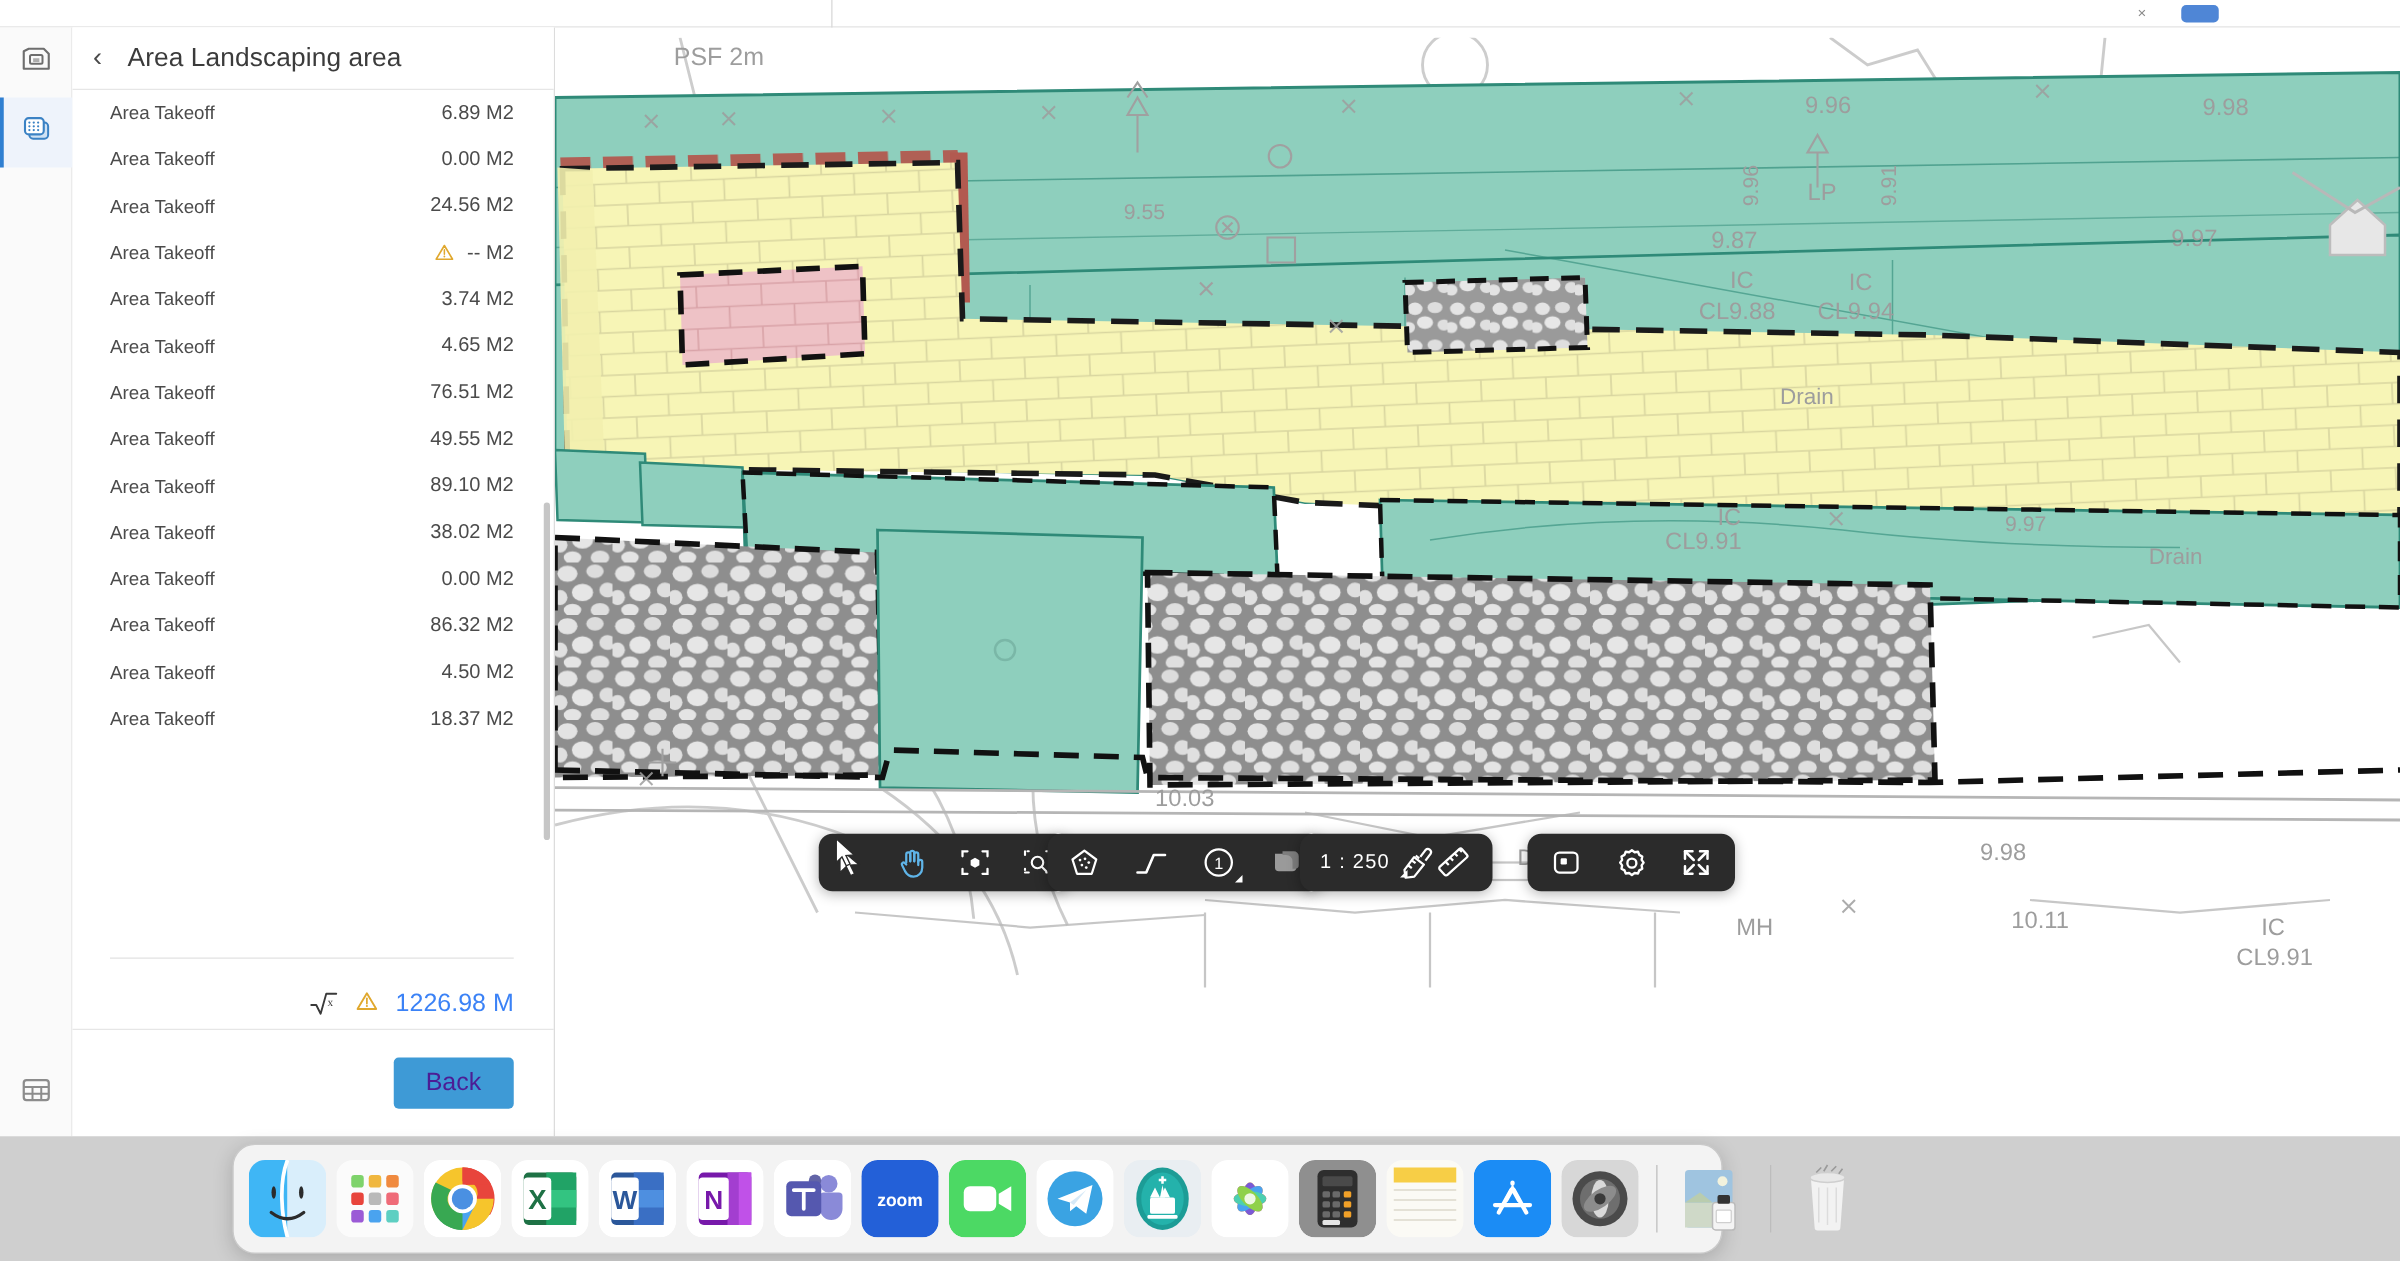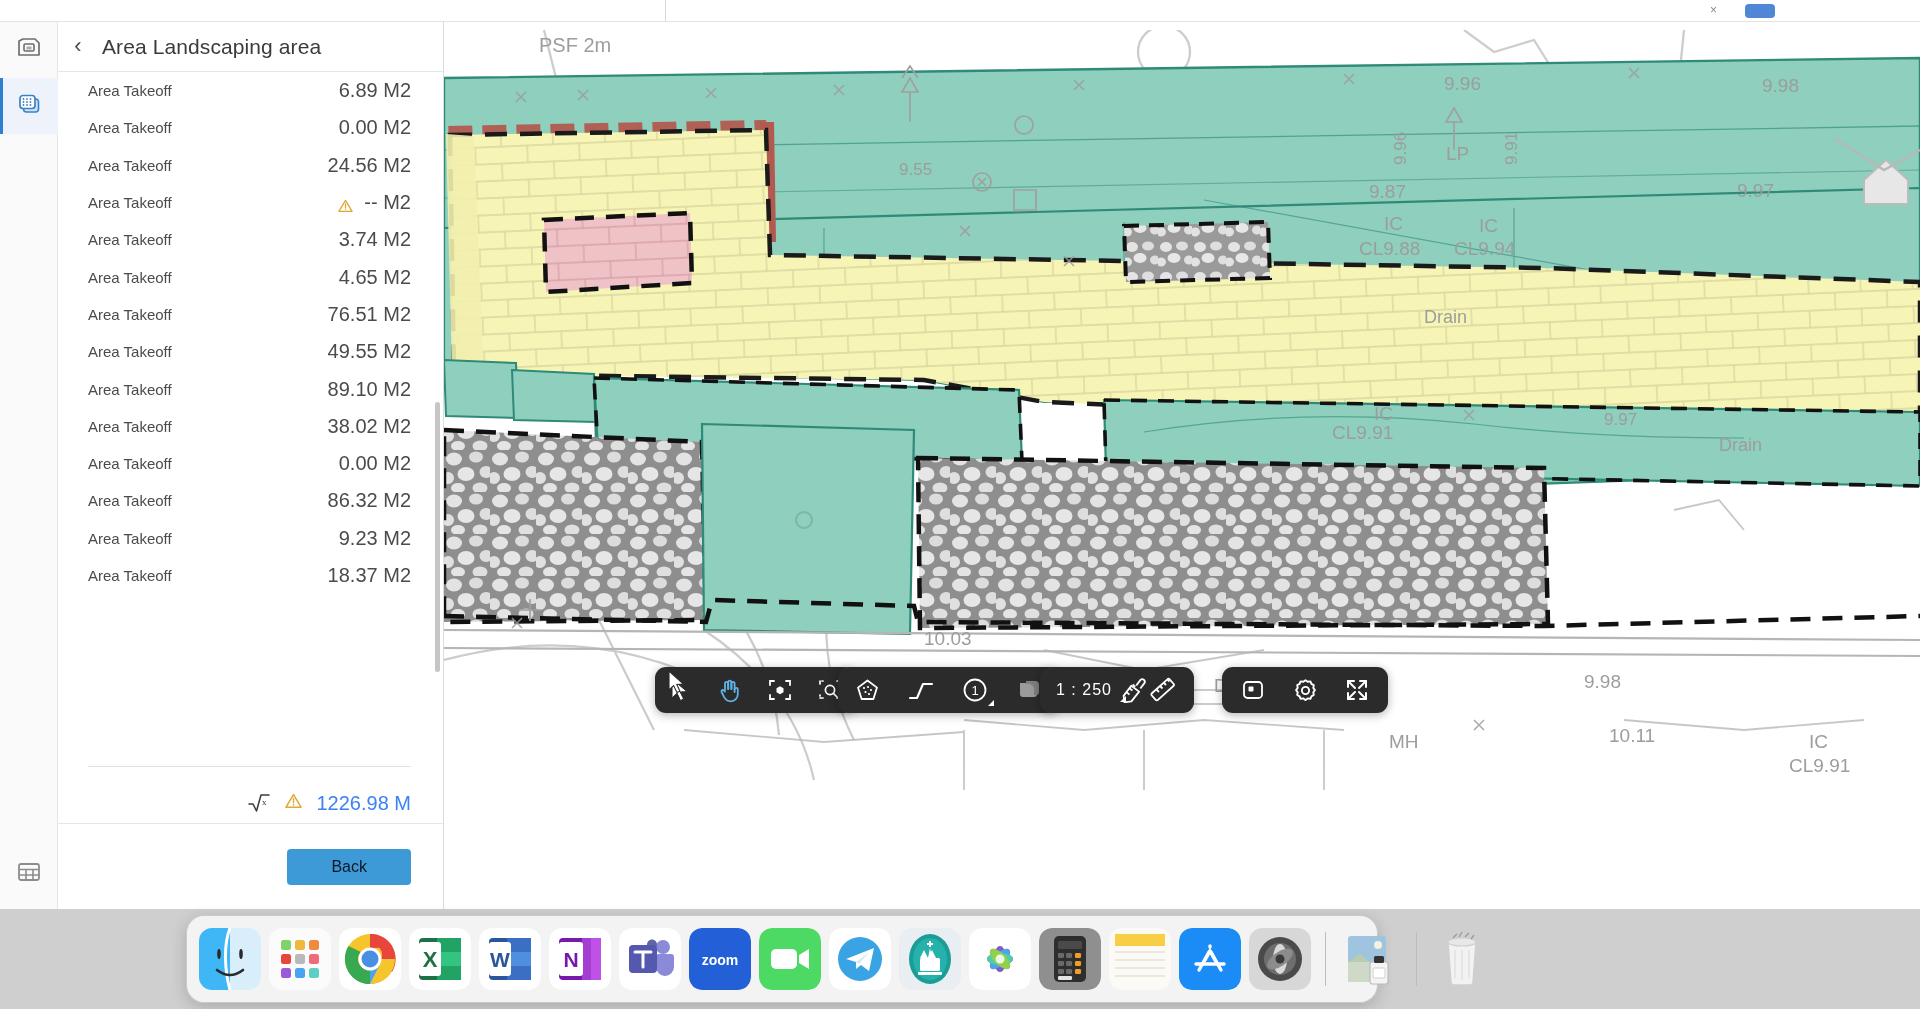--- a/index.html
+++ b/index.html
@@ -66,21 +66,21 @@
   }
 
   .list-wrap { position:relative; flex:1 1 auto; overflow:hidden; }
   .list-scroll { position:absolute; inset:0; overflow:hidden; }
   .row {
     display:flex; align-items:center; justify-content:space-between;
     height:37.3px; padding:0 32px 0 30px;
     font-size:15px; color:#444;text-align:right;
   }
   .row .lbl { color:#4b4b4b; font-size:15px; }
-  .row .val { color:#4b4b4b; font-size:20px; display:flex; align-items:center; gap:11px; }
+  .row .val { color:#4b4b4b; font-size:16px; display:flex; align-items:center; gap:11px; }
 
   .warn-tri { display:inline-block; width:15px; height:15px; }
 
   
   .list-thumb {
     position:absolute; right:3px; top:330px; width:5px; height:270px;
     background:#c6c6c6; border-radius:3px;
   }
 
   
@@ -90,22 +90,22 @@
     padding:16px 32px 0 30px; height:56px;
   }
   .sqrt-ico { width:24px; height:22px; color:#333; }
   .total-val { font-size:20px; color:#3b82f6; font-weight:400;text-align:center; }
 
   .panel-footer {
     flex:0 0 86px; border-top:1px solid #e6e6e6;
     display:flex; align-items:center; justify-content:flex-end; padding-right:32px;
   }
   .btn-back {
-    background:#3e9ad6; color:#0f172a; border:none; border-radius:4px;
-    font-size:16px; font-family:inherit; padding:9px 44px; cursor:pointer;
+    background:#3e9ad6; color:#4c1d95; border:none; border-radius:4px;
+    font-size:20px; font-family:inherit; padding:9px 26px; cursor:pointer;
   }
 
   
   .canvas {
     position:absolute; left:444px; top:30px; width:1476px; height:887px;
     background:#ffffff; overflow:hidden; z-index:1;
   }
   .canvas svg { position:absolute; left:0; top:0; }
 
   
@@ -294,21 +294,21 @@
           </div>
           <div class="row">
             <span class="lbl">Area Takeoff</span>
             <span class="val">
               <span>86.32 M2</span>
             </span>
           </div>
           <div class="row">
             <span class="lbl">Area Takeoff</span>
             <span class="val">
-              <span>9.23 M2</span>
+              <span>4.50 M2</span>
             </span>
           </div>
           <div class="row">
             <span class="lbl">Area Takeoff</span>
             <span class="val">
               <span>18.37 M2</span>
             </span>
           </div>
         </div>
       <div class="list-thumb"></div>

